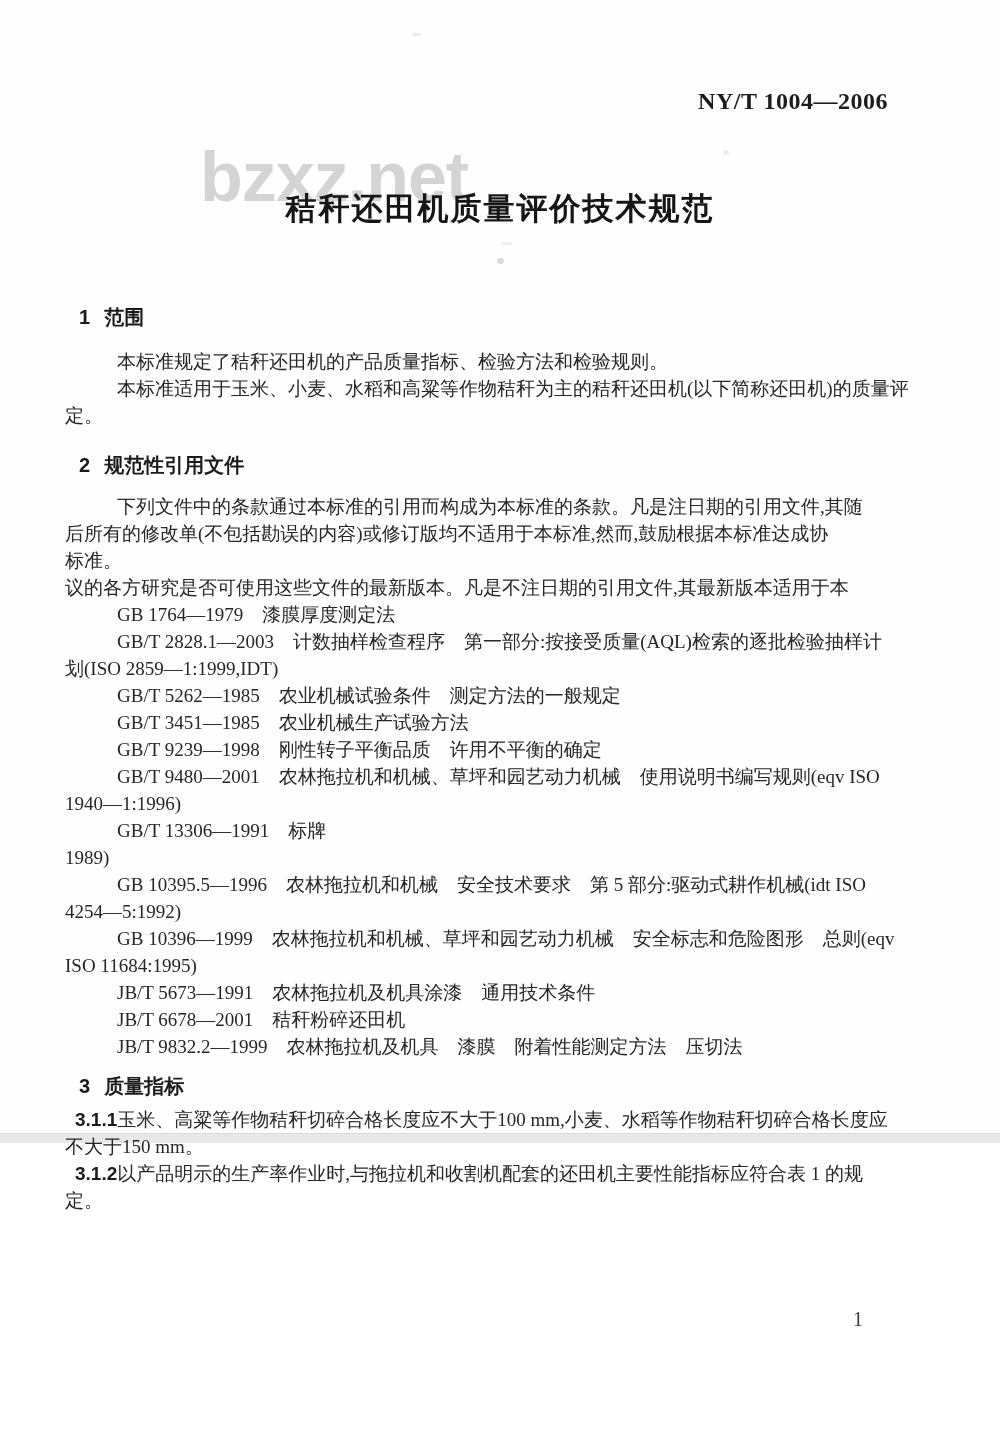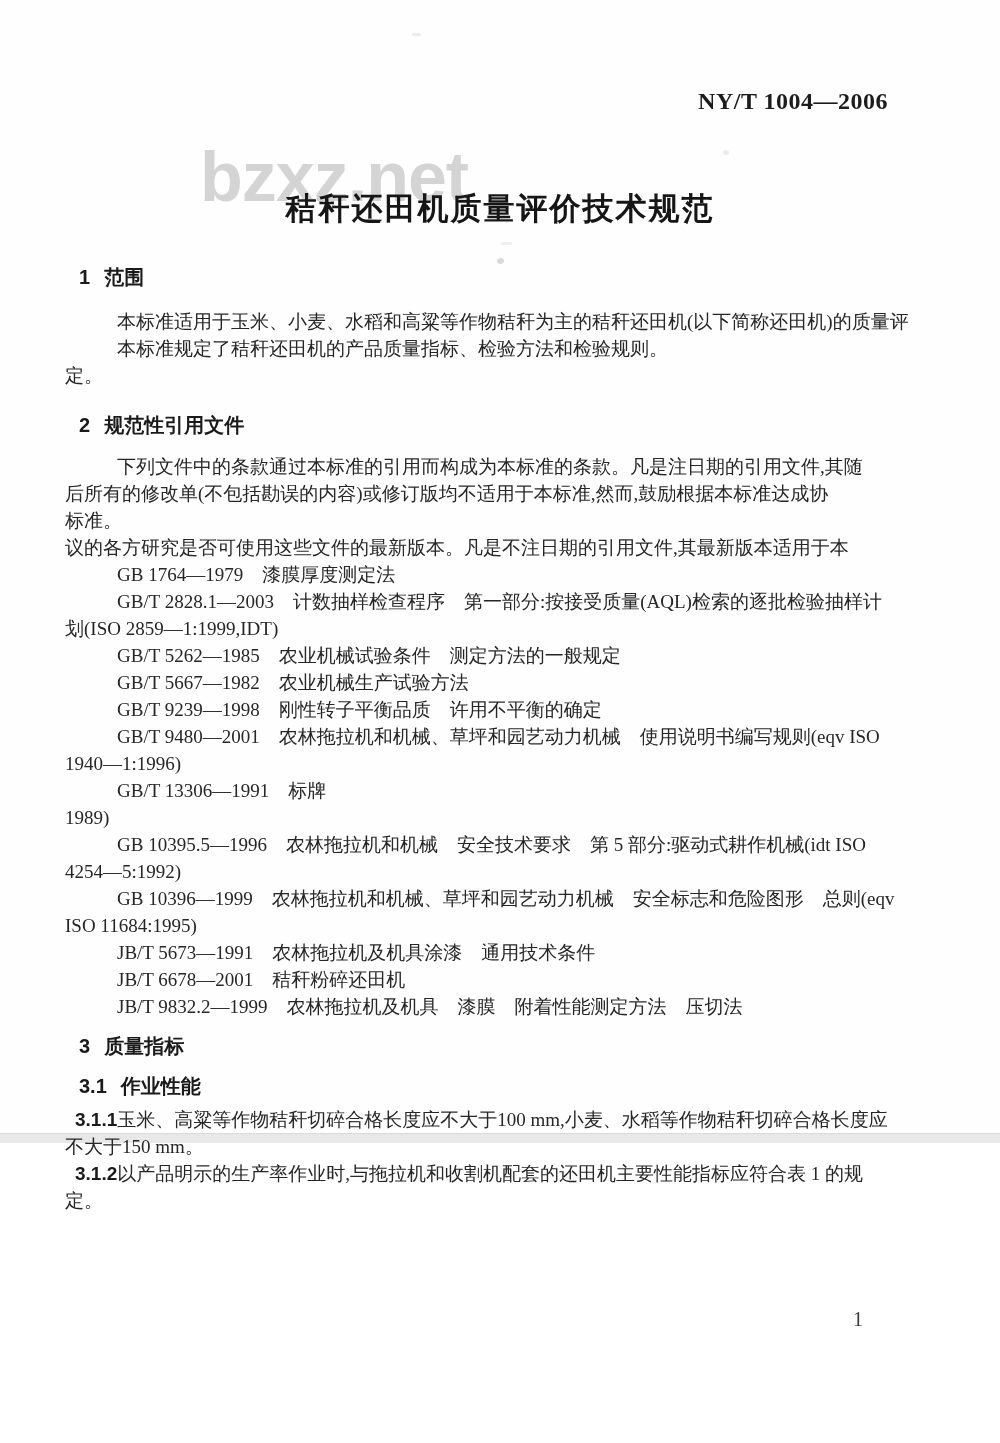--- a/index.html
+++ b/index.html
@@ -74,21 +74,21 @@
   }
   .sec-num { display: inline-block; margin-right: 14px; }
   .clause-line { padding-left: 10px; }
   .clause-label {
     font-family: "Liberation Sans", sans-serif;
     font-weight: bold;
     color: #1a1a1a;
     display: inline-block;
   }
   .mt-h2 { margin-top: 23px; }
-  .mb-h1 { margin-bottom: 17px; }
+  .mb-h1 { margin-bottom: 17px; margin-top: 40px; }
   .mb-h2 { margin-bottom: 14px; }
   .mt-h3 { margin-top: 13px; }
   .mt-h31 { margin-top: 13px; }
   .mt-clause { margin-top: 6px; }
   .page-number {
     position: absolute;
     left: 853px; top: 1308px;
     font-size: 20px;
     color: #3a3a3a;
     z-index: 2;
@@ -115,57 +115,54 @@
 
   <div class="watermark">bzxz.net</div>
 
   <h1 class="title">秸秆还田机质量评价技术规范</h1>
 
   <div class="content">
 
     <div class="sec-heading mb-h1">
       <span class="sec-num">1</span><span>范围</span>
     </div>
+    <div class="line indent">本标准规定了秸秆还田机的产品质量指标、检验方法和检验规则。</div>
     <div class="line indent">本标准适用于玉米、小麦、水稻和高粱等作物秸秆为主的秸秆还田机(以下简称还田机)的质量评</div>
-    <div class="line indent">本标准规定了秸秆还田机的产品质量指标、检验方法和检验规则。</div>
     <div class="line">定。</div>
 
     <div class="sec-heading mt-h2 mb-h2">
       <span class="sec-num">2</span><span>规范性引用文件</span>
     </div>
     <div class="line indent">下列文件中的条款通过本标准的引用而构成为本标准的条款。凡是注日期的引用文件,其随</div>
     <div class="line">后所有的修改单(不包括勘误的内容)或修订版均不适用于本标准,然而,鼓励根据本标准达成协</div>
     <div class="line">标准。</div>
     <div class="line">议的各方研究是否可使用这些文件的最新版本。凡是不注日期的引用文件,其最新版本适用于本</div>
 
     <div class="line indent">GB 1764—1979　漆膜厚度测定法</div>
     <div class="line indent">GB/T 2828.1—2003　计数抽样检查程序　第一部分:按接受质量(AQL)检索的逐批检验抽样计</div>
     <div class="line">划(ISO 2859—1:1999,IDT)</div>
     <div class="line indent">GB/T 5262—1985　农业机械试验条件　测定方法的一般规定</div>
-    <div class="line indent">GB/T 5667—1982　农业机械生产试验方法</div>
+    <div class="line indent">GB/T 3451—1985　农业机械生产试验方法</div>
     <div class="line indent">GB/T 9239—1998　刚性转子平衡品质　许用不平衡的确定</div>
     <div class="line indent">GB/T 9480—2001　农林拖拉机和机械、草坪和园艺动力机械　使用说明书编写规则(eqv ISO</div>
     <div class="line">1940—1:1996)</div>
     <div class="line indent">GB/T 13306—1991　标牌</div>
     <div class="line">1989)</div>
     <div class="line indent">GB 10395.5—1996　农林拖拉机和机械　安全技术要求　第 5 部分:驱动式耕作机械(idt ISO</div>
     <div class="line">4254—5:1992)</div>
     <div class="line indent">GB 10396—1999　农林拖拉机和机械、草坪和园艺动力机械　安全标志和危险图形　总则(eqv</div>
     <div class="line">ISO 11684:1995)</div>
     <div class="line indent">JB/T 5673—1991　农林拖拉机及机具涂漆　通用技术条件</div>
     <div class="line indent">JB/T 6678—2001　秸秆粉碎还田机</div>
     <div class="line indent">JB/T 9832.2—1999　农林拖拉机及机具　漆膜　附着性能测定方法　压切法</div>
 
     <div class="sec-heading mt-h3">
       <span class="sec-num">3</span><span>质量指标</span>
     </div>
 
-    <div class="sec-heading mt-h31">
-      <span class="sec-num">3.1</span><span>作业性能</span>
-    </div>
 
     <div class="line clause-line mt-clause">
       <span class="clause-label">3.1.1</span><span>玉米、高粱等作物秸秆切碎合格长度应不大于100 mm,小麦、水稻等作物秸秆切碎合格长度应</span>
     </div>
     <div class="line">不大于150 mm。</div>
 
     <div class="line clause-line">
       <span class="clause-label">3.1.2</span><span>以产品明示的生产率作业时,与拖拉机和收割机配套的还田机主要性能指标应符合表 1 的规</span>
     </div>
     <div class="line">定。</div>

